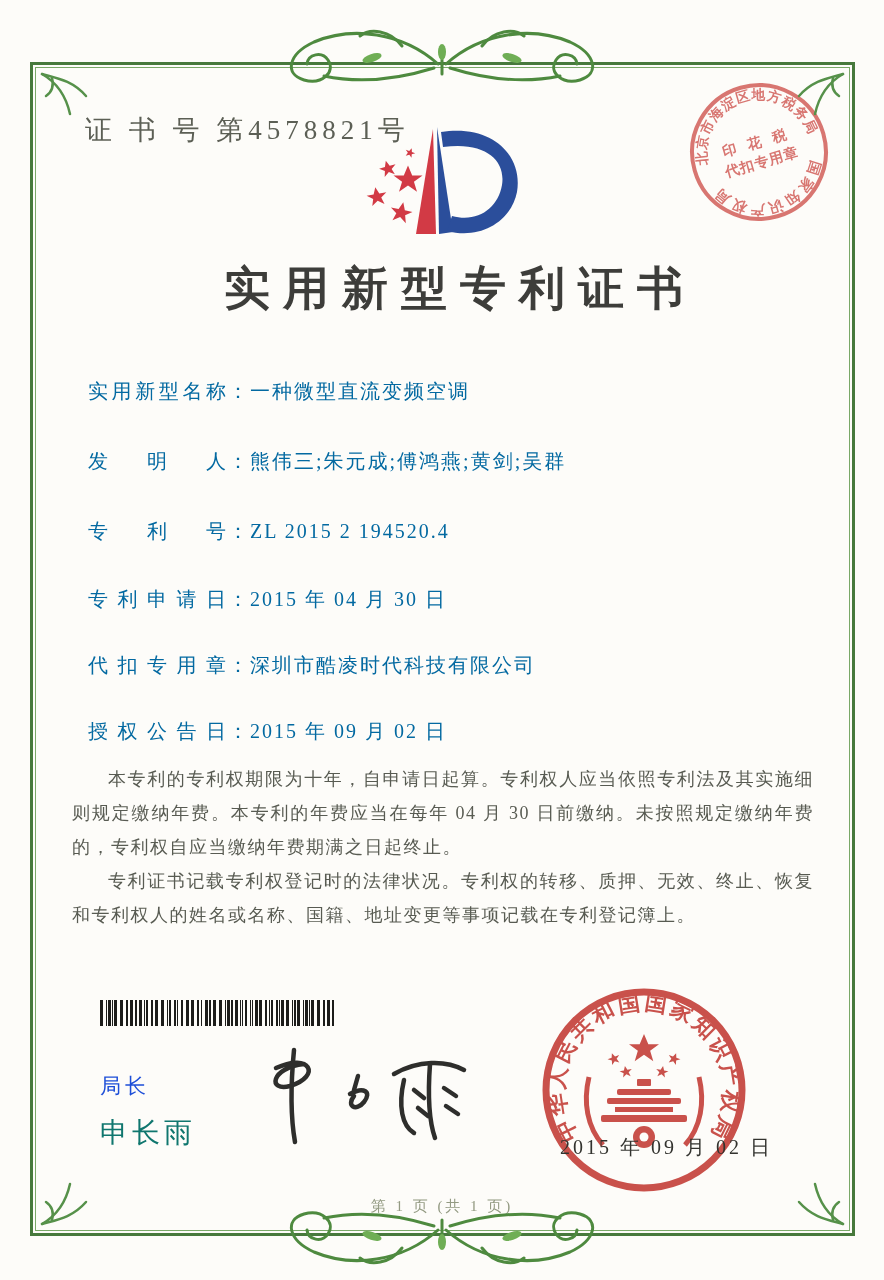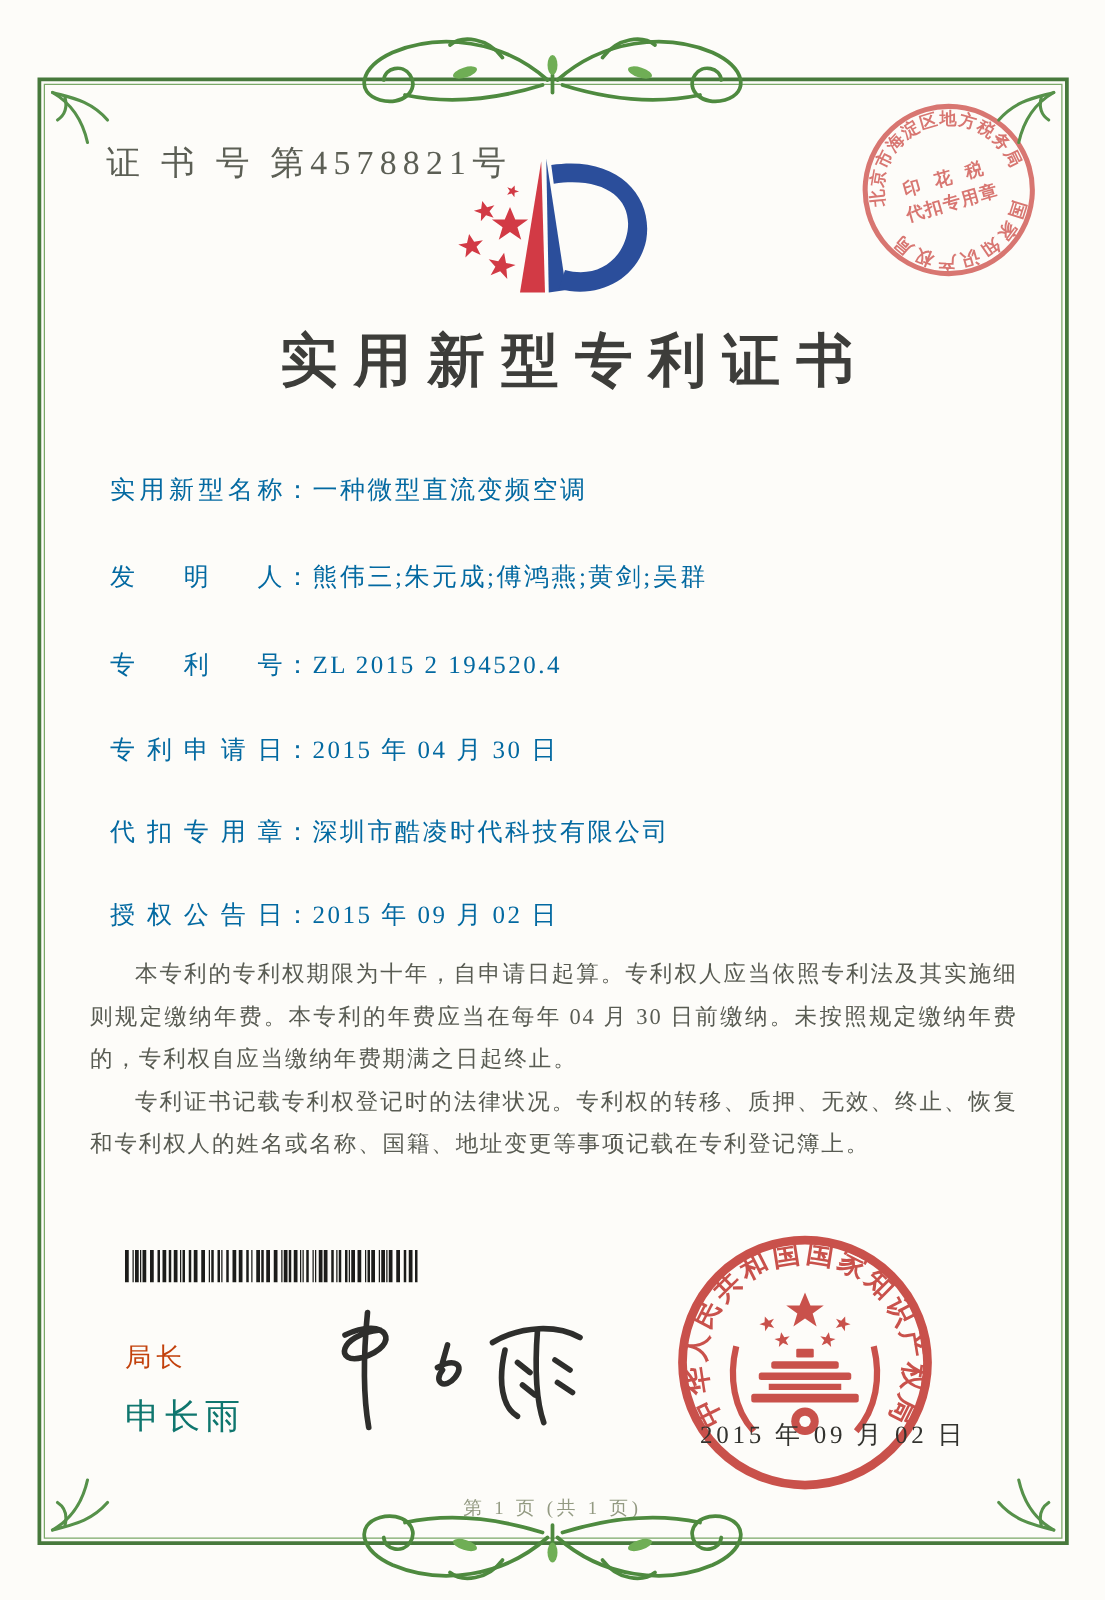--- a/index.html
+++ b/index.html
@@ -51,21 +51,21 @@
   .f0{top:378px}.f1{top:448px}.f2{top:518px}.f3{top:586px}.f4{top:652px}.f5{top:718px}
   
   .body-text{
     position:absolute;left:72px;top:762px;width:742px;
     font-size:18px;line-height:34px;color:#585b52;letter-spacing:1.5px;
     text-align:justify;
   }
   .body-text p{margin:0;text-indent:2em;}
   
   .barcode{position:absolute;left:100px;top:1000px;}
-  .director-title{position:absolute;left:100px;top:1072px;font-size:21px;color:#c2410c;letter-spacing:4px;
+  .director-title{position:absolute;left:100px;top:1072px;font-size:21px;color:#1d4ed8;letter-spacing:4px;
     font-family:"Liberation Sans","DejaVu Sans",sans-serif;}
   .director-name{position:absolute;left:100px;top:1114px;font-size:28px;color:#0f766e;letter-spacing:4px;
     font-family:Liberation Mono, monospace;}
   .signature{position:absolute;left:232px;top:1036px;}
   .big-seal{position:absolute;left:541px;top:987px;opacity:.88;}
   .seal-date{
     position:absolute;left:560px;top:1134px;z-index:5;
     font-size:20px;color:#33332f;letter-spacing:3px;white-space:nowrap;
   }
   .footer{

